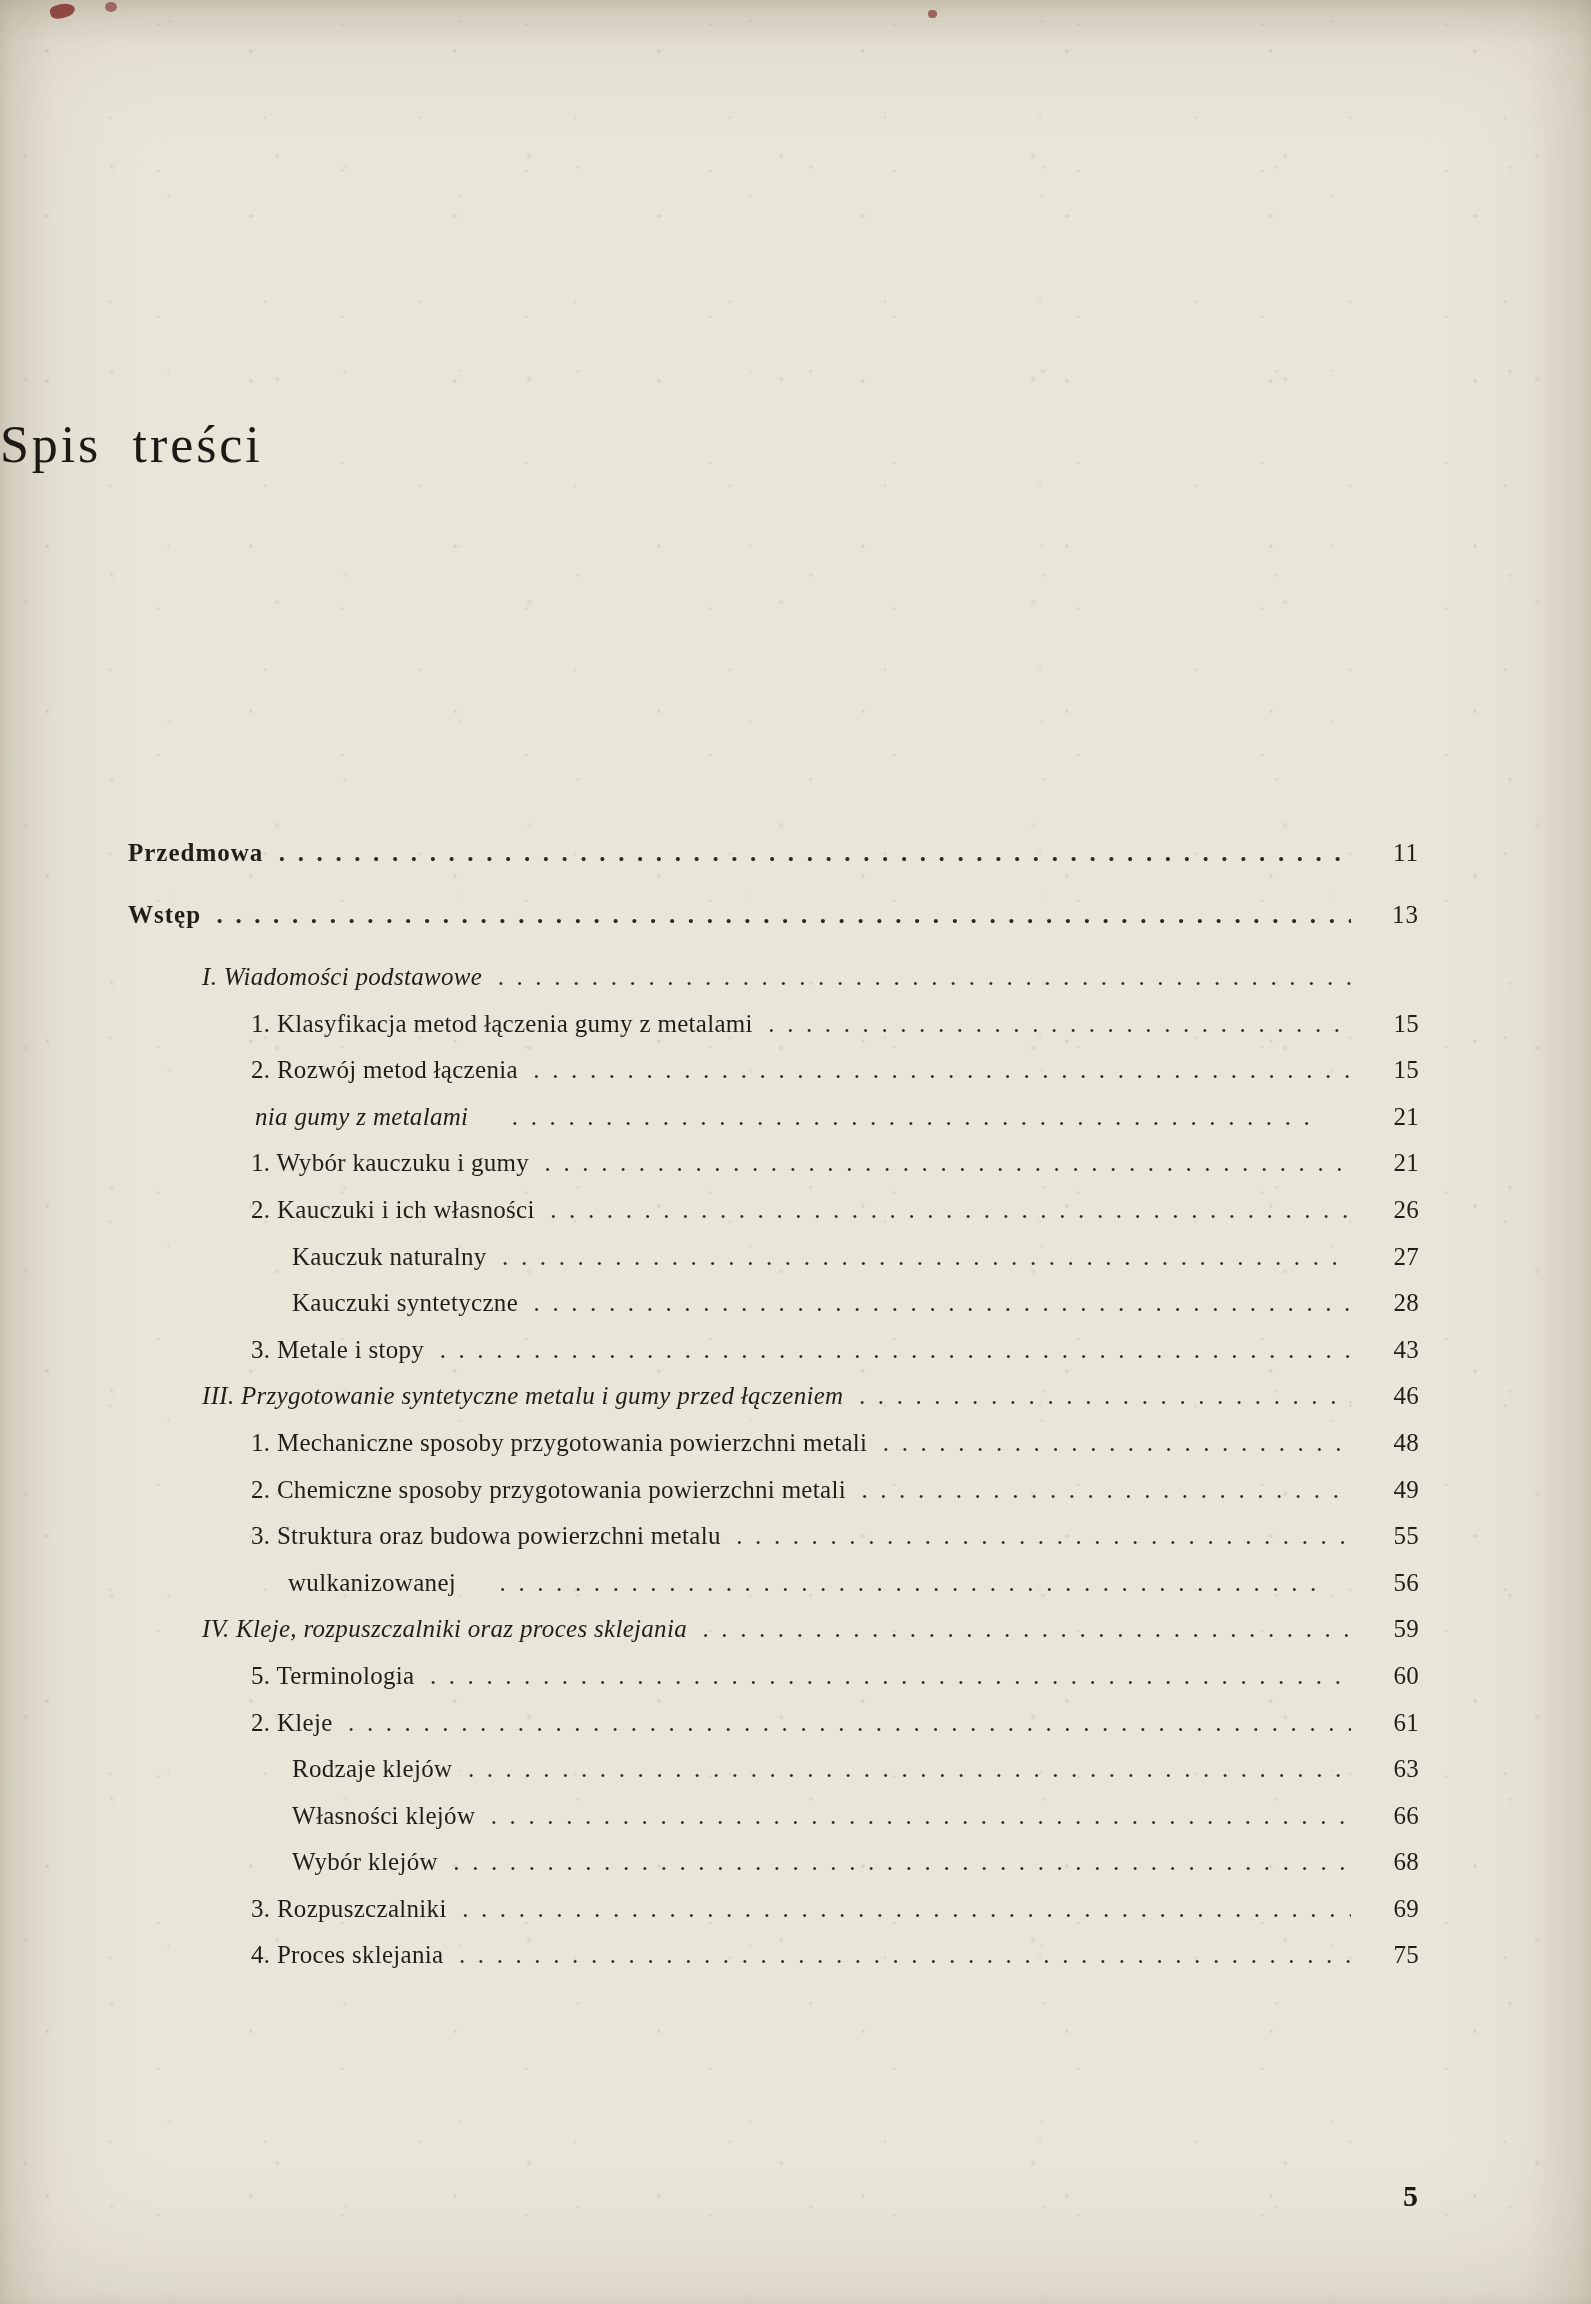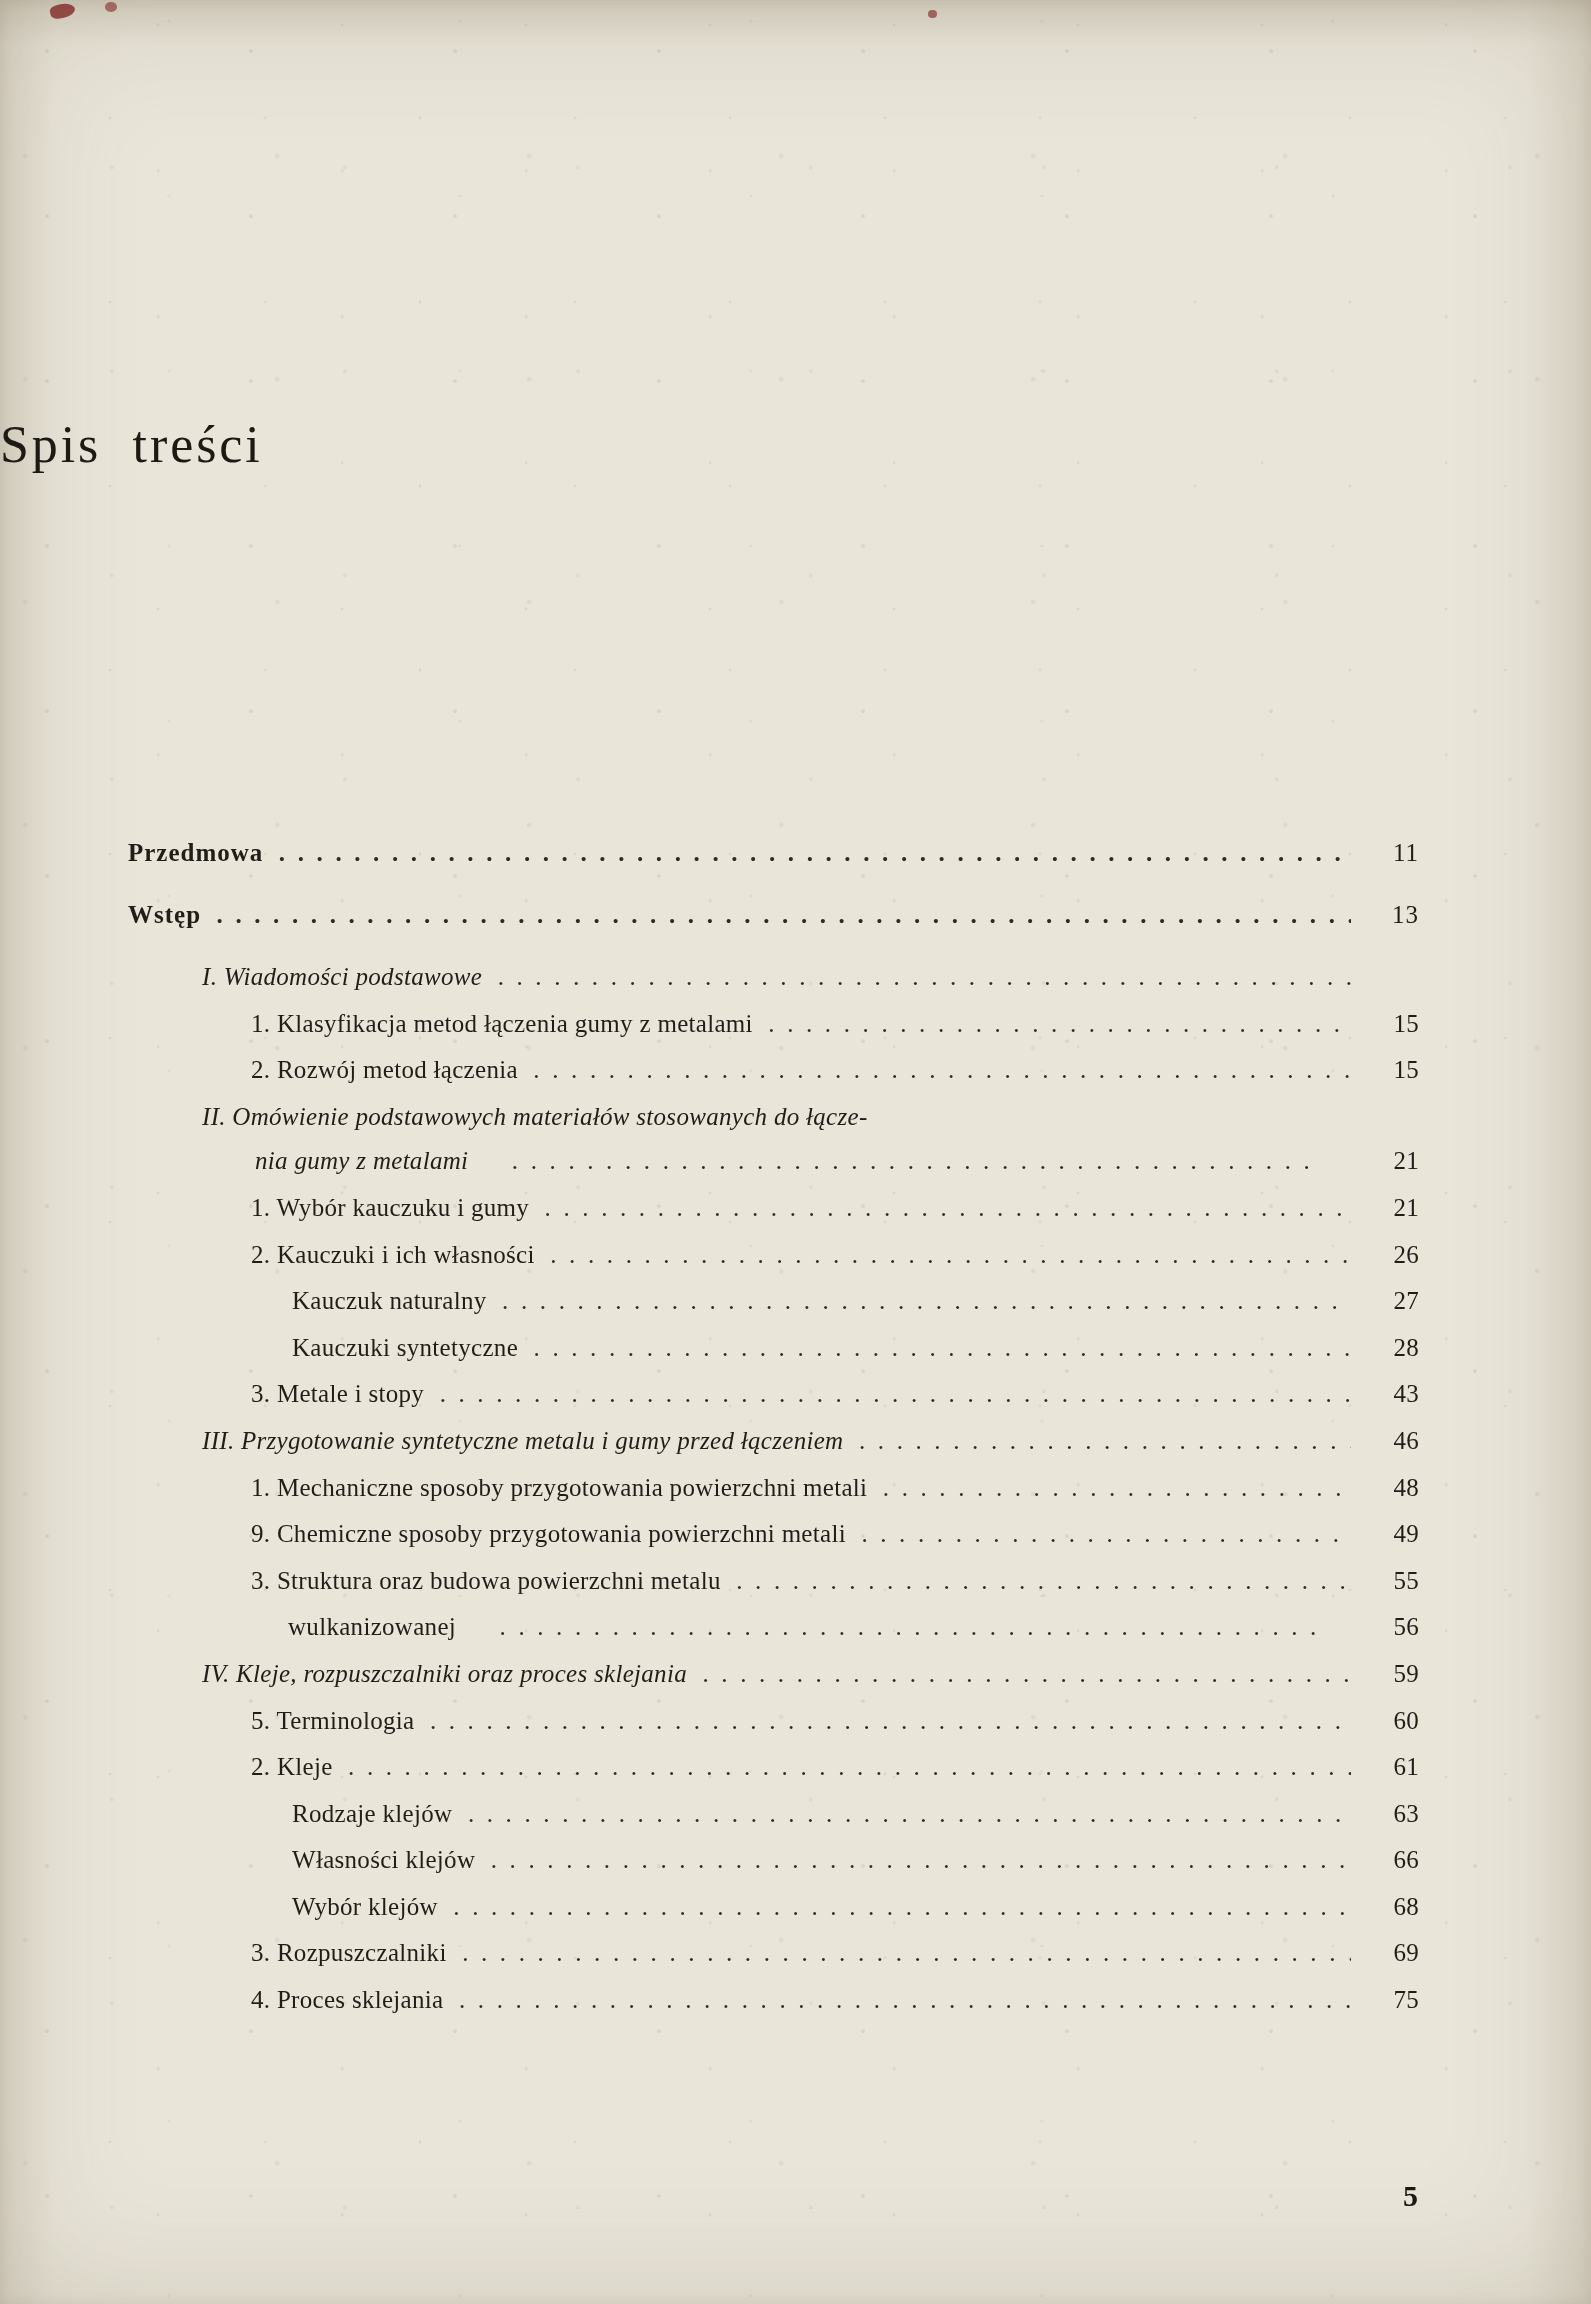--- a/index.html
+++ b/index.html
@@ -139,23 +139,20 @@
         </div>
       </div>
       <div class="entry lvl-2 s-regular">
         <div class="line">
           <span class="txt">2. Rozwój metod łączenia</span>
           <span class="dots">................................................................................</span>
           <span class="pg">15</span>
         </div>
       </div>
       <div class="entry lvl-1 s-italic">
-        <div class="line">
-          <span class="txt">II. Omówienie podstawowych materiałów stosowanych do łącze-</span>
-        </div>
         <div class="line cont">
           <span class="txt">nia gumy z metalami</span>
           <span class="dots">................................................................................</span>
           <span class="pg">21</span>
         </div>
       </div>
       <div class="entry lvl-2 s-regular">
         <div class="line">
           <span class="txt">1. Wybór kauczuku i gumy</span>
           <span class="dots">................................................................................</span>
@@ -199,21 +196,21 @@
       </div>
       <div class="entry lvl-2 s-regular">
         <div class="line">
           <span class="txt">1. Mechaniczne sposoby przygotowania powierzchni metali</span>
           <span class="dots">................................................................................</span>
           <span class="pg">48</span>
         </div>
       </div>
       <div class="entry lvl-2 s-regular">
         <div class="line">
-          <span class="txt">9. Chemiczne sposoby przygotowania powierzchni metali</span>
+          <span class="txt">2. Chemiczne sposoby przygotowania powierzchni metali</span>
           <span class="dots">................................................................................</span>
           <span class="pg">49</span>
         </div>
       </div>
       <div class="entry lvl-2 s-regular">
         <div class="line">
           <span class="txt">3. Struktura oraz budowa powierzchni metalu</span>
           <span class="dots">................................................................................</span>
           <span class="pg">55</span>
         </div>

